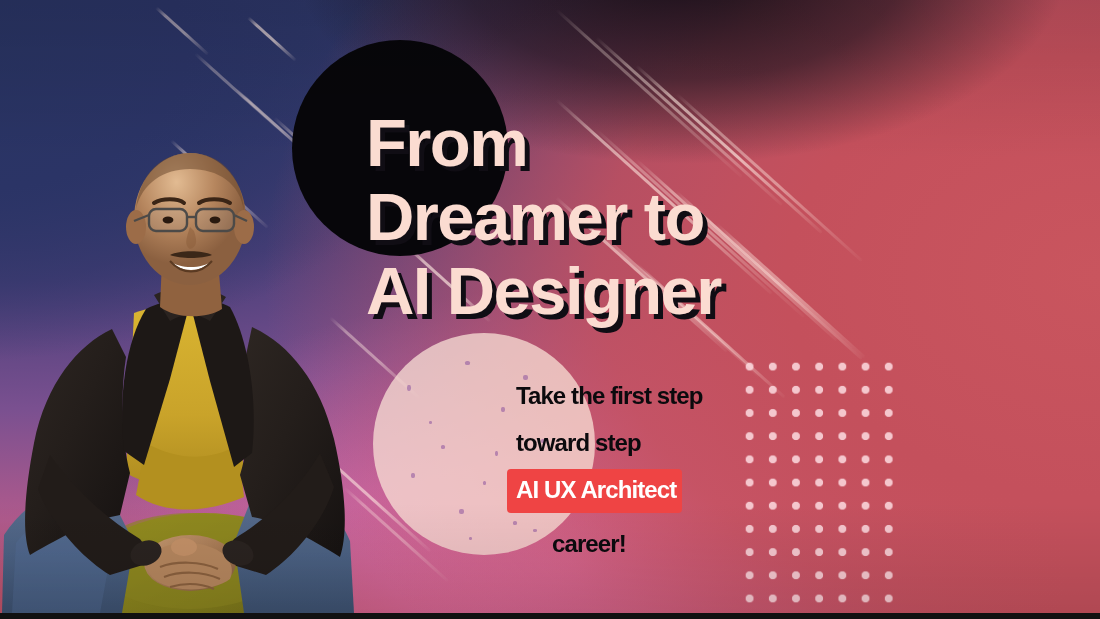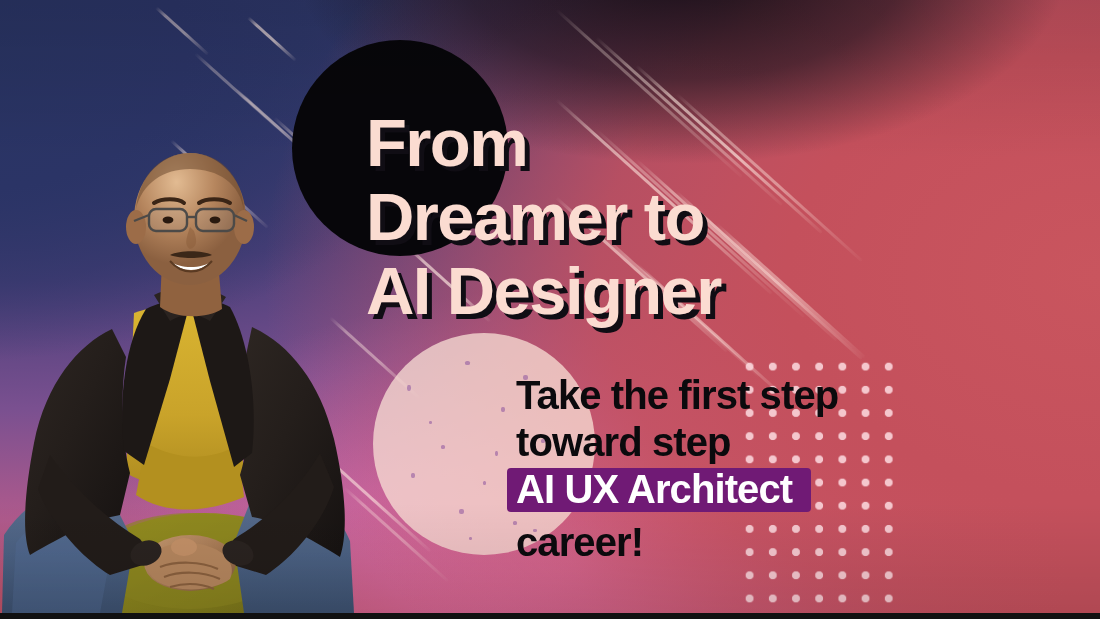--- a/index.html
+++ b/index.html
@@ -103,36 +103,36 @@
     text-shadow:5px 5px 0 #100d14;
     white-space:pre-line;
   }
 
   
   .subhead{
     position:absolute;
     left:516px;top:372px;
     width:400px;
     font-weight:700;
-    font-size:40px;
+    font-size:24px;
     line-height:47px;
     letter-spacing:-0.9px;
     color:#0b0a0d;
   }
   .sub-line{display:block;}
   .sub-hl{
     display:inline-block;
-    background:#701a75;
+    background:#ef4444;
     color:#ffffff;
     border-radius:4px;
-    padding:2px 19px 4px 9px;
+    padding:2px 6px 4px 9px;
     margin:2px 0 1px -9px;
     line-height:38px;
   }
-  .sub-line.last{margin-top:6px;}
+  .sub-line.last{margin-top:6px;margin-left:36px;}
 </style>
 </head>
 <body>
 
 <div id="poster">
 
   <div class="bg-base"></div>
   <div class="bg-navy"></div>
   <div class="bg-magenta"></div>
   <div class="bg-red"></div>

